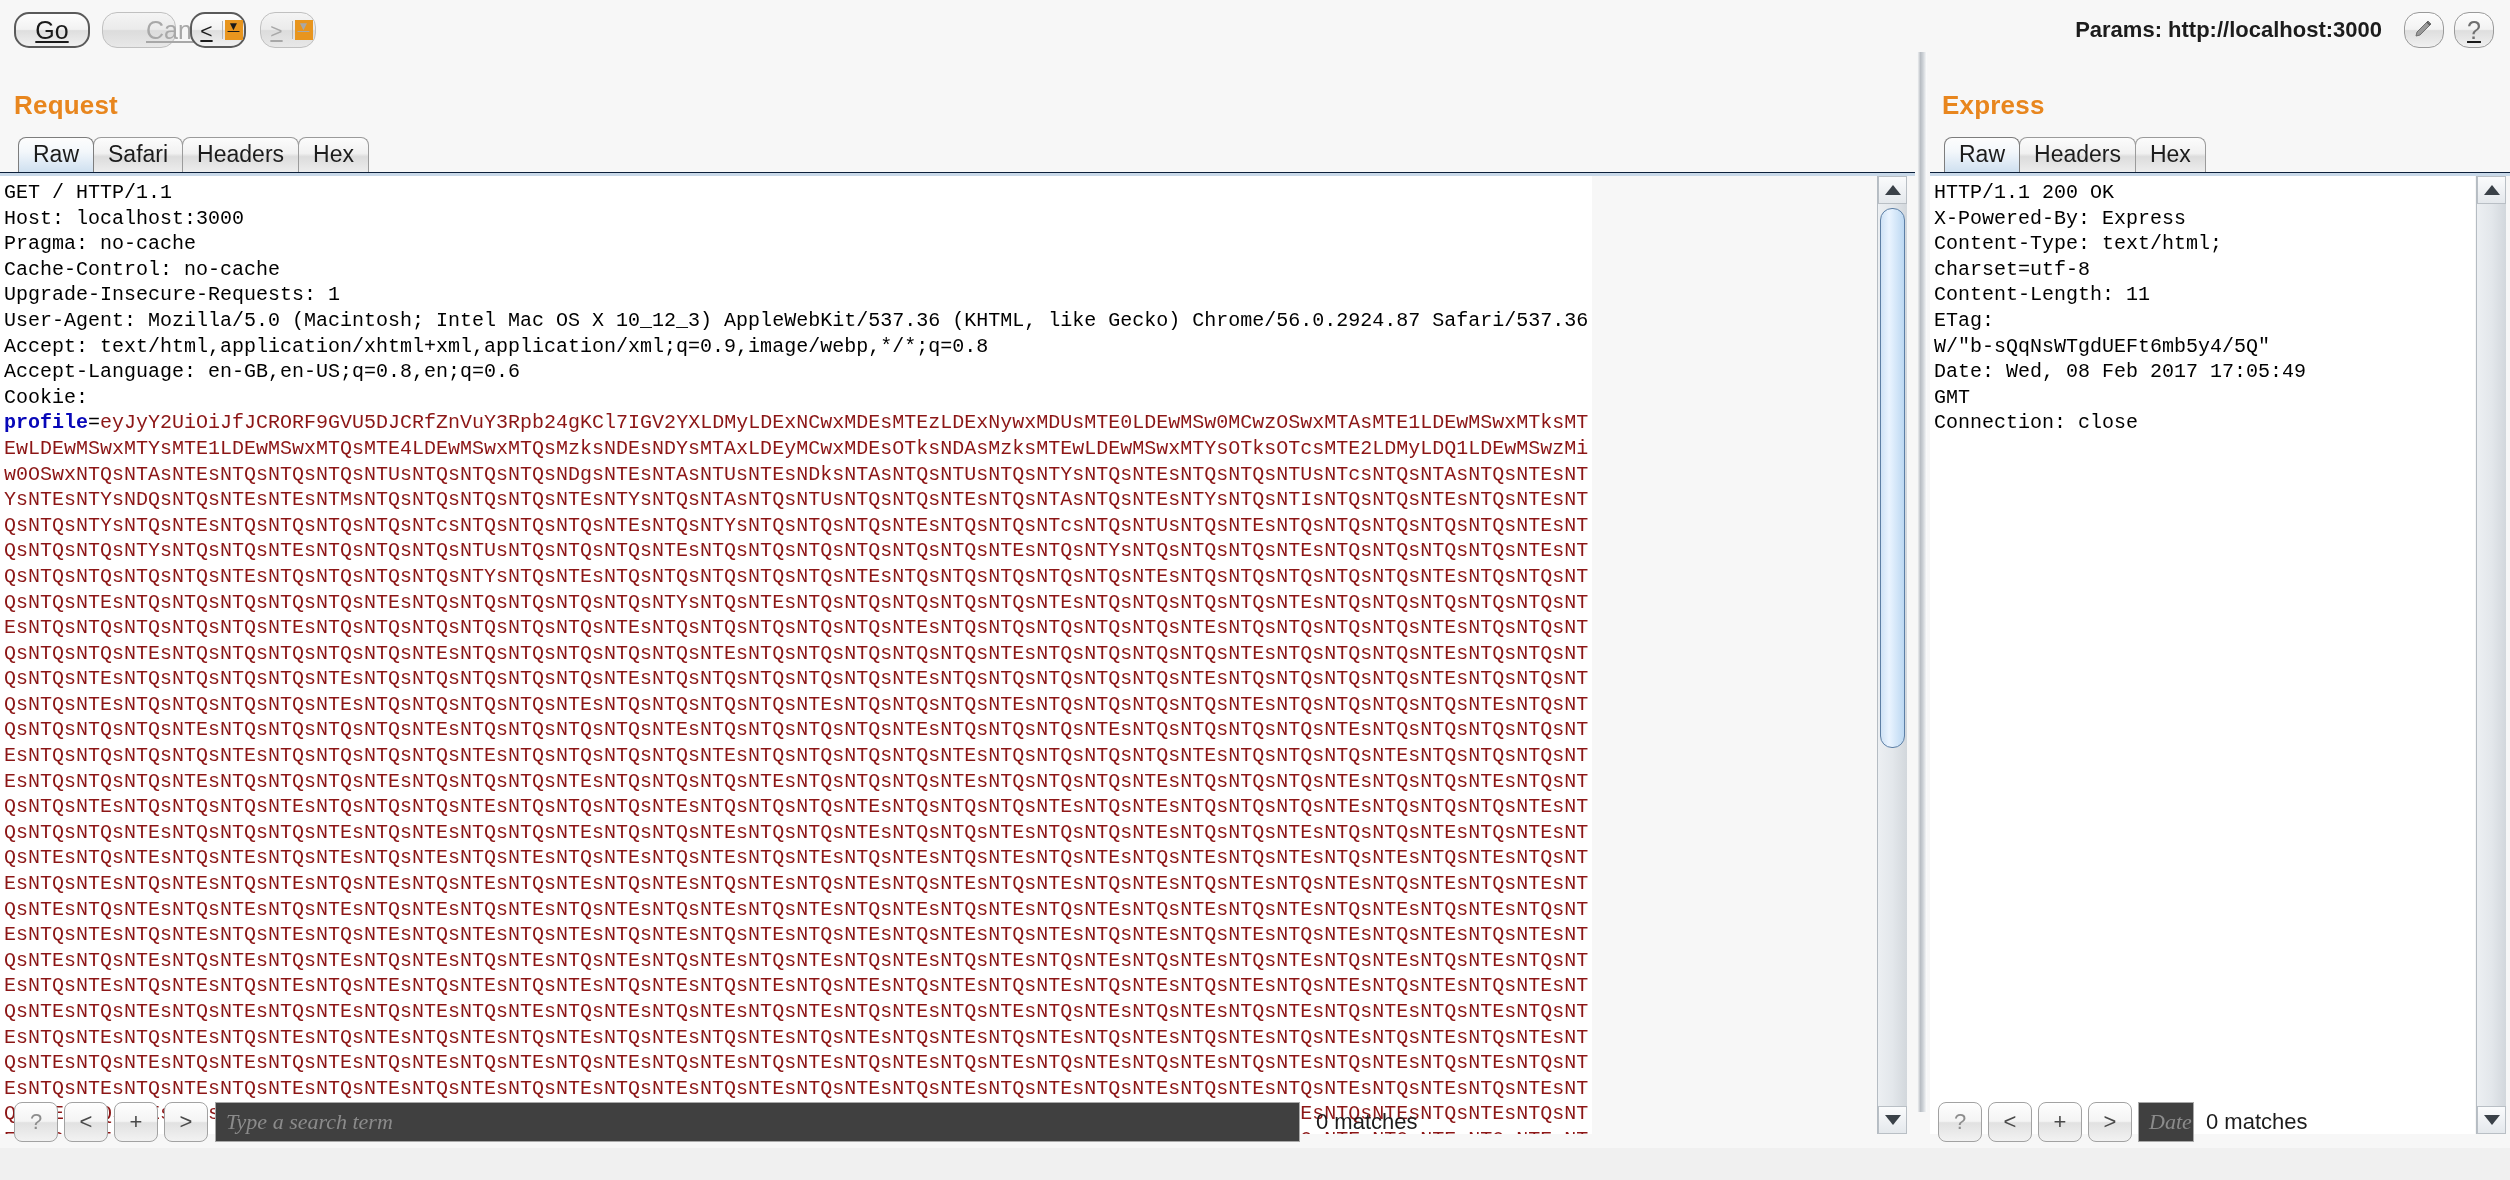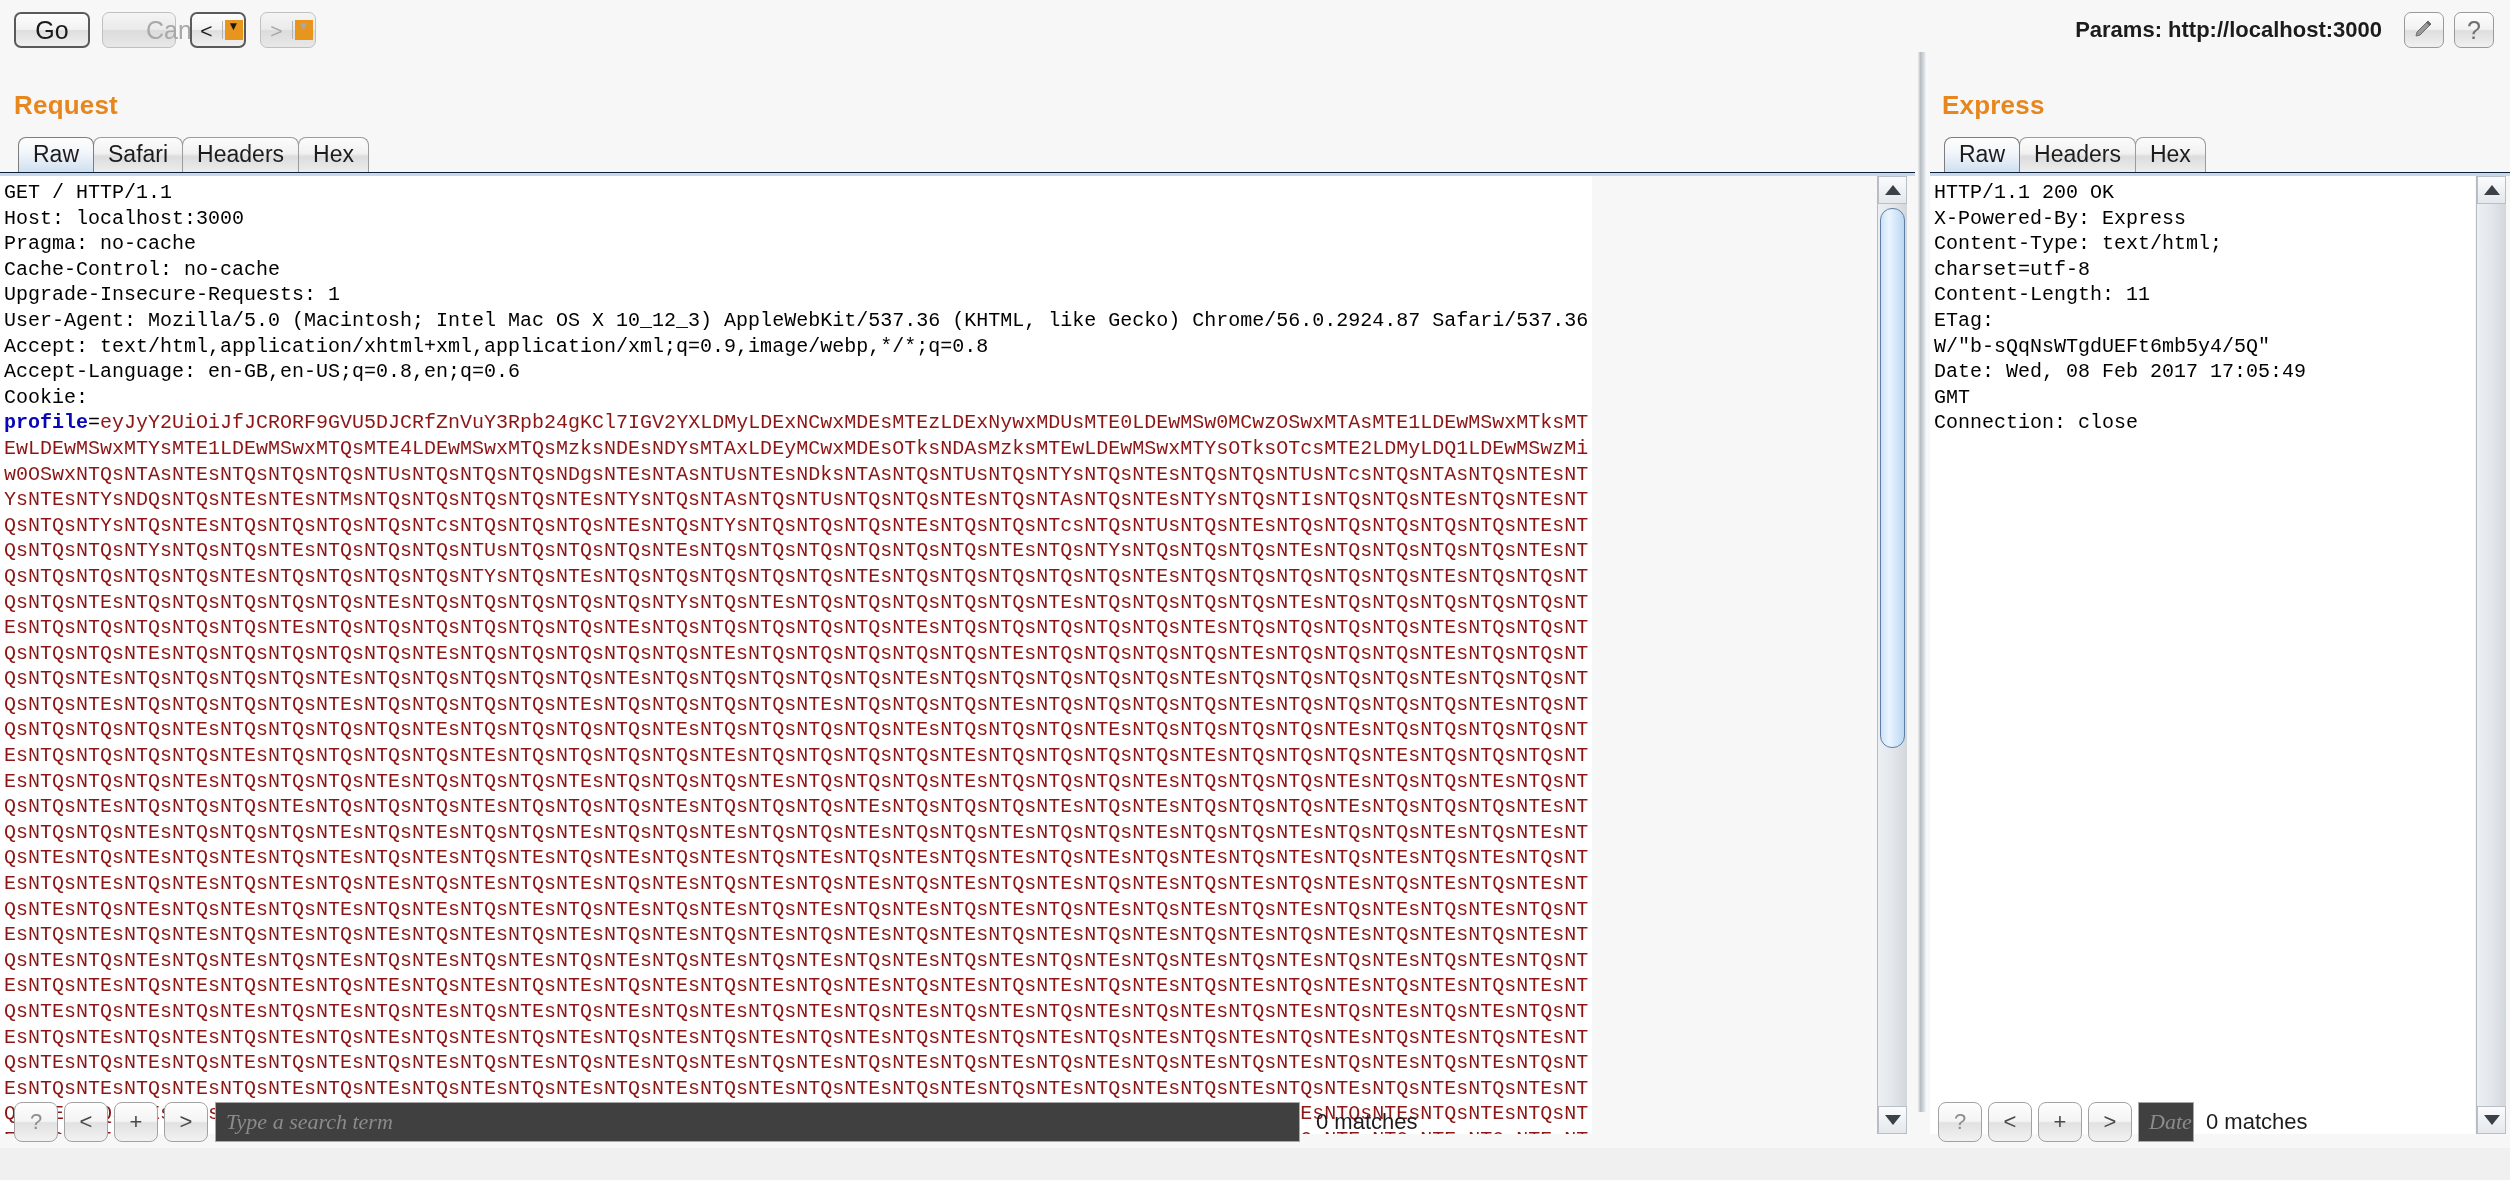--- a/index.html
+++ b/index.html
@@ -16,29 +16,30 @@
   }
 
   
   .toolbar {
     position: absolute; left: 0; top: 0; width: 2510px; height: 90px;
     background: #f7f7f7;
   }
   .btn {
     position: absolute;
     border: 1px solid #9a9a9a;
-    border-radius: 7px;
+    border-radius: 15px;
     background: linear-gradient(to bottom, #fdfdfd 0%, #f2f2f2 48%, #dedede 52%, #f0f0f0 100%);
     font-family: "Liberation Sans", sans-serif;
     font-size: 25px;
     color: #1a1a1a;
     text-align: center;
     box-sizing: border-box;
     cursor: default;
     user-select: none;
+    text-decoration: underline;
   }
   .btn.strong { border: 2px solid #5a5a5a; }
   .btn.disabled { color: #a8a8a8; border-color: #c0c0c0;
     background: linear-gradient(to bottom, #f4f4f4 0%, #ebebeb 48%, #dcdcdc 52%, #e8e8e8 100%); }
   #go-btn   { left: 14px;  top: 12px; width: 76px;  height: 36px; line-height: 32px; }
   #cancel-btn { left: 102px; top: 12px; width: 74px; height: 36px; line-height: 34px; padding-left: 43px; }
   #back-btn { left: 190px; top: 12px; width: 56px; height: 36px; }
   #fwd-btn  { left: 260px; top: 12px; width: 56px; height: 36px; }
   .navinner { display:flex; align-items:center; justify-content:center; height:100%; gap:0; }
   .navinner .arw { width: 26px; text-align:center; font-size: 21px; line-height: 1; }

